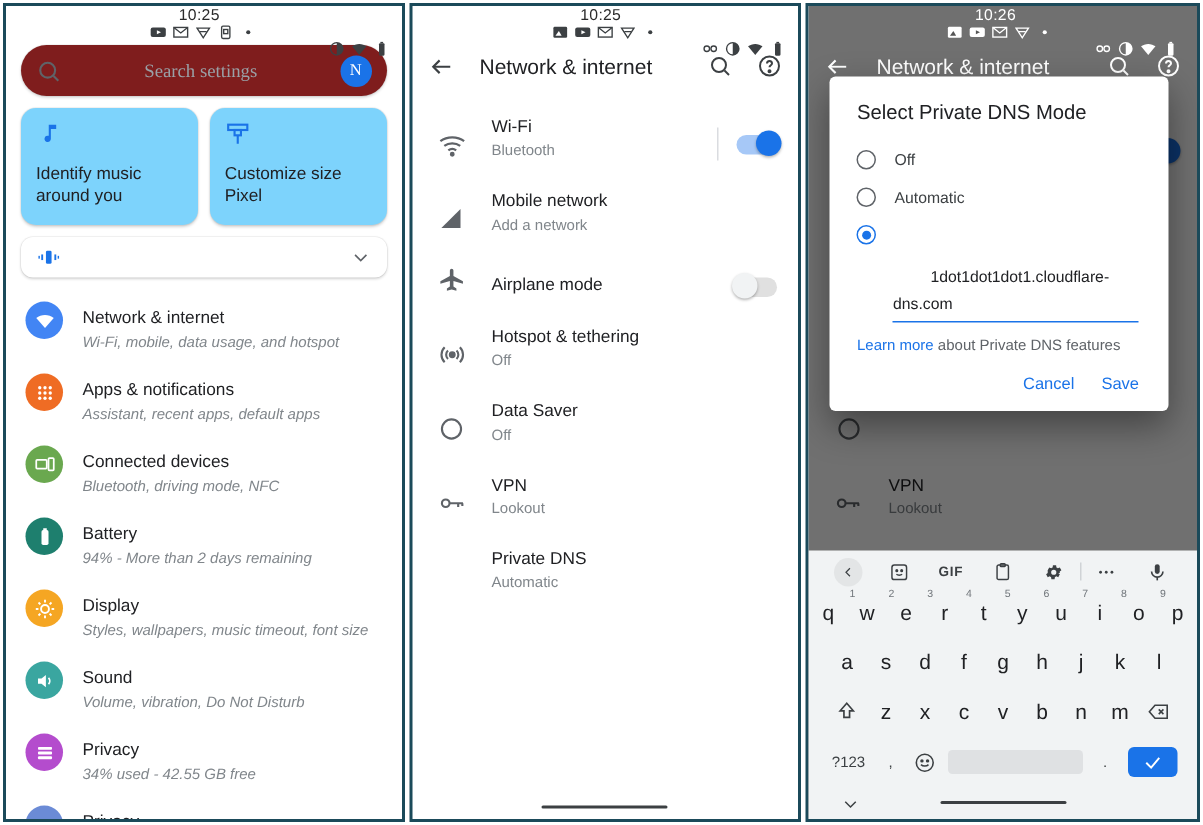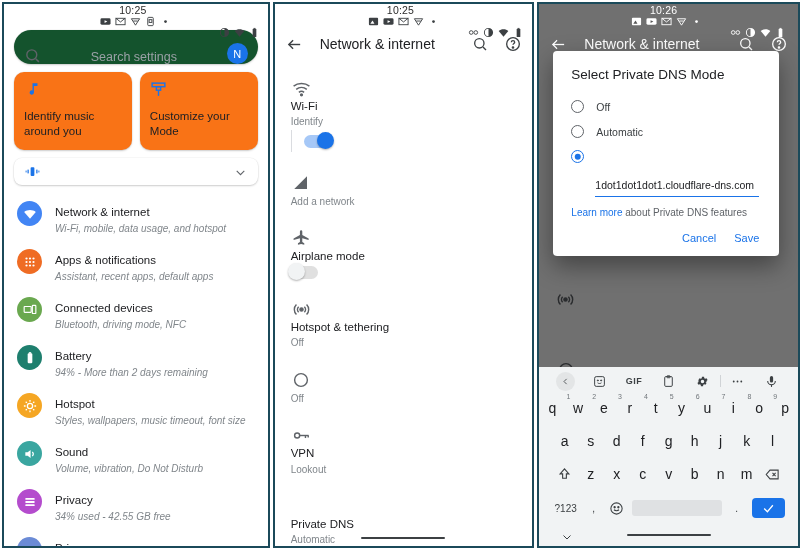--- a/index.html
+++ b/index.html
@@ -31,36 +31,36 @@
     flex-direction:column;
   }
   .statusbar .time{font-size:10.5px;letter-spacing:.2px;margin-right:6px;}
   .sb-icons{display:flex;align-items:center;gap:4px;}
   .sb-right{margin-left:auto;display:flex;align-items:center;gap:4px;}
   .sb-ic{width:11px;height:11px;display:inline-block;}
   .sb-ic svg{display:block;}
 
   
   .search-card{
-    margin:4px 10px 0 10px;height:34px;background:#14532d;
-    border-radius:18px;display:flex;align-items:flex-end;
+    margin:4px 10px 0 10px;height:34px;background:#7f1d1d;
+    border-radius:18px;display:flex;align-items:center;
     box-shadow:0 1px 2px rgba(0,0,0,.18),0 0 0 .5px rgba(0,0,0,.05);
-    padding:0 10px;box-sizing:border-box;
+    padding:0 10px;box-sizing:border-box;font-family:Liberation Serif, serif;
   }
   .search-card .mag{width:17px;height:17px;color:#5f6368;flex:0 0 auto;}
   .search-ph{flex:1;text-align:center;color:#9aa0a6;font-size:12.5px;}
   .avatar{
     width:21px;height:21px;border-radius:50%;background:#1a73e8;color:#fff;
     font-size:11px;display:flex;align-items:center;justify-content:center;
     flex:0 0 auto;
   }
 
   .sugg-row{display:flex;gap:8px;margin:8px 10px 0 10px;}
   .sugg-card{
-    flex:1;background:#f97316;border-radius:10px;
+    flex:1;background:#7dd3fc;border-radius:10px;
     box-shadow:0 1px 2px rgba(0,0,0,.18),0 0 0 .5px rgba(0,0,0,.05);
     padding:9px 10px 11px 10px;box-sizing:border-box;min-height:62px;
   }
   .sugg-ic{width:17px;height:17px;color:#1a73e8;margin-bottom:11px;}
   .sugg-txt{font-size:11.5px;color:#202124;line-height:1.32;}
 
   .collapse-card{
     margin:8px 10px 0 10px;height:27px;background:#fff;border-radius:8px;
     box-shadow:0 1px 2px rgba(0,0,0,.18),0 0 0 .5px rgba(0,0,0,.05);
     display:flex;align-items:center;padding:0 11px;box-sizing:border-box;
@@ -80,21 +80,21 @@
   .s-sub{font-size:10px;color:#80868b;line-height:1.3;margin-top:2px;font-style:italic;}
 
   
   .appbar{display:flex;align-items:center;height:36px;padding:0 11px;box-sizing:border-box;}
   .appbar .back{width:17px;height:17px;color:#3c4043;flex:0 0 auto;}
   .appbar .title{font-size:14px;color:#202124;margin-left:17px;}
   .appbar .spacer{flex:1;}
   .appbar .act{width:16px;height:16px;color:#3c4043;margin-left:17px;}
 
   .n-list{padding-top:6px;}
-  .n-item{display:flex;align-items:flex-start;padding:10px 14px 10px 16px;flex-direction:column;}
+  .n-item{display:flex;align-items:flex-end;padding:10px 14px 10px 16px;}
   .n-ic{width:21px;height:21px;flex:0 0 auto;margin-right:16px;color:#5f6368;display:flex;align-items:center;justify-content:center;}
   .n-ic svg{display:block;}
   .n-txt{flex:1;padding-top:0px;}
   .n-title{font-size:11.5px;color:#202124;line-height:1.25;}
   .n-sub{font-size:10px;color:#80868b;line-height:1.3;margin-top:2px;}
   .n-right{display:flex;align-items:center;padding-top:2px;}
   .divline{width:1px;height:22px;background:#dadce0;margin-right:12px;}
 
   .switch{width:27px;height:13px;border-radius:7px;position:relative;flex:0 0 auto;}
   .switch.on{background:#a6c8f7;}
@@ -129,21 +129,21 @@
     width:13px;height:13px;border-radius:50%;border:1.6px solid #5f6368;
     box-sizing:border-box;flex:0 0 auto;margin-right:12px;position:relative;
   }
   .radio.sel{border-color:#1a73e8;}
   .radio.sel::after{content:"";position:absolute;left:50%;top:50%;width:6.5px;height:6.5px;border-radius:50%;background:#1a73e8;transform:translate(-50%,-50%);}
   .radio-lbl{font-size:10.5px;color:#3c4043;}
   .dns-field{
     margin:6px 20px 0 42px;border-bottom:1.8px solid #1a73e8;
     padding-bottom:3px;
   }
-  .dns-field .val{font-size:10.5px;color:#202124;}
+  .dns-field .val{font-size:10.5px;color:#202124;margin-left:25px;}
   .learn{font-size:10px;color:#5f6368;padding:10px 18px 0 18px;}
   .learn a{color:#1a73e8;text-decoration:none;}
   .dlg-actions{display:flex;justify-content:flex-end;gap:18px;padding:14px 20px 6px 18px;}
   .dlg-btn{font-size:11px;color:#1a73e8;}
 
   
   .keyboard{
     position:absolute;left:0;right:0;bottom:0;z-index:6;
     background:#f1f3f4;padding-top:2px;
   }
@@ -251,21 +251,21 @@
         <div class="sugg-txt">Identify music around you</div>
       </div>
       <div class="sugg-card">
         <div class="sugg-ic">
           <svg viewBox="0 0 24 24" fill="none" stroke="#1a73e8" stroke-width="2">
               <rect x="3" y="3" width="18" height="5"></rect>
               <rect x="9" y="8" width="6" height="5"></rect>
               <path d="M12 13v8"></path>
             </svg>
         </div>
-        <div class="sugg-txt">Customize your Mode</div>
+        <div class="sugg-txt">Customize size Pixel</div>
       </div>
     </div>
 
     <div class="collapse-card">
       <span class="vib">
         <svg viewBox="0 0 24 24" fill="#1a73e8">
             <rect x="9" y="5" width="6" height="14" rx="1.5"></rect>
             <rect x="4" y="9" width="2" height="6"></rect>
             <rect x="18" y="9" width="2" height="6"></rect>
             <rect x="1" y="10.5" width="1.5" height="3"></rect>
@@ -340,21 +340,21 @@
       </div>
 
       <div class="s-item">
         <span class="s-ic" style="background:#f5a623">
             <svg viewBox="0 0 24 24" fill="none" stroke="#fff" stroke-width="2.2">
               <circle cx="12" cy="12" r="4.5"></circle>
               <path d="M12 1.5v3M12 19.5v3M1.5 12h3M19.5 12h3M4.6 4.6l2.1 2.1M17.3 17.3l2.1 2.1M19.4 4.6l-2.1 2.1M6.7 17.3l-2.1 2.1"></path>
             </svg>
           </span>
         <span class="s-txt">
-          <span class="s-title">Hotspot</span>
+          <span class="s-title">Display</span>
           <div class="s-sub">Styles, wallpapers, music timeout, font size</div>
         </span>
       </div>
 
       <div class="s-item">
         <span class="s-ic" style="background:#3aa6a0">
             <svg viewBox="0 0 24 24" fill="#fff">
               <path d="M4 9h4l5-4v14l-5-4H4z"></path>
               <path d="M16 8.5a5 5 0 010 7" fill="none" stroke="#fff" stroke-width="2"></path>
             </svg>
@@ -480,37 +480,38 @@
         <span class="n-ic">
             <svg width="19" height="19" viewBox="0 0 24 24" fill="none" stroke="#5f6368" stroke-width="1.9">
               <path d="M2 9c5.6-4.3 14.4-4.3 20 0"></path>
               <path d="M5.3 13c3.9-3 9.5-3 13.4 0"></path>
               <path d="M8.7 16.8c2-1.6 4.6-1.6 6.6 0"></path>
               <circle cx="12" cy="20" r="1.1" fill="#5f6368"></circle>
             </svg>
           </span>
         <span class="n-txt">
           <div class="n-title">Wi-Fi</div>
-          <div class="n-sub">Identify</div>
+          <div class="n-sub">Bluetooth</div>
         </span>
         <span class="n-right">
           <span class="divline"></span>
           <span class="switch on">
               <span class="knob"></span>
             </span>
         </span>
       </div>
 
       <div class="n-item">
         <span class="n-ic">
             <svg width="18" height="18" viewBox="0 0 24 24" fill="#5f6368">
               <polygon points="3,20 20,20 20,3"></polygon>
             </svg>
           </span>
         <span class="n-txt">
+          <div class="n-title">Mobile network</div>
           <div class="n-sub">Add a network</div>
         </span>
       </div>
 
       <div class="n-item">
         <span class="n-ic">
             <svg width="19" height="19" viewBox="0 0 24 24" fill="#5f6368">
               <path d="M21 14v-2l-8-4.5V3a1.5 1.5 0 10-3 0v4.5L2 12v2l8-2.2v4.7l-2.5 1.6V20l4-1.1 4 1.1v-1.9L13 16.5v-4.7L21 14z"></path>
             </svg>
           </span>
@@ -540,20 +541,21 @@
         </span>
       </div>
 
       <div class="n-item">
         <span class="n-ic">
             <svg width="18" height="18" viewBox="0 0 24 24" fill="none" stroke="#5f6368" stroke-width="1.9">
               <circle cx="12" cy="12" r="8.5"></circle>
             </svg>
           </span>
         <span class="n-txt">
+          <div class="n-title">Data Saver</div>
           <div class="n-sub">Off</div>
         </span>
       </div>
 
       <div class="n-item">
         <span class="n-ic">
             <svg width="19" height="19" viewBox="0 0 24 24" fill="none" stroke="#5f6368" stroke-width="1.8">
               <circle cx="6.5" cy="12" r="3.2"></circle>
               <path d="M9.7 12H21"></path>
               <path d="M17 12v3.2"></path>

